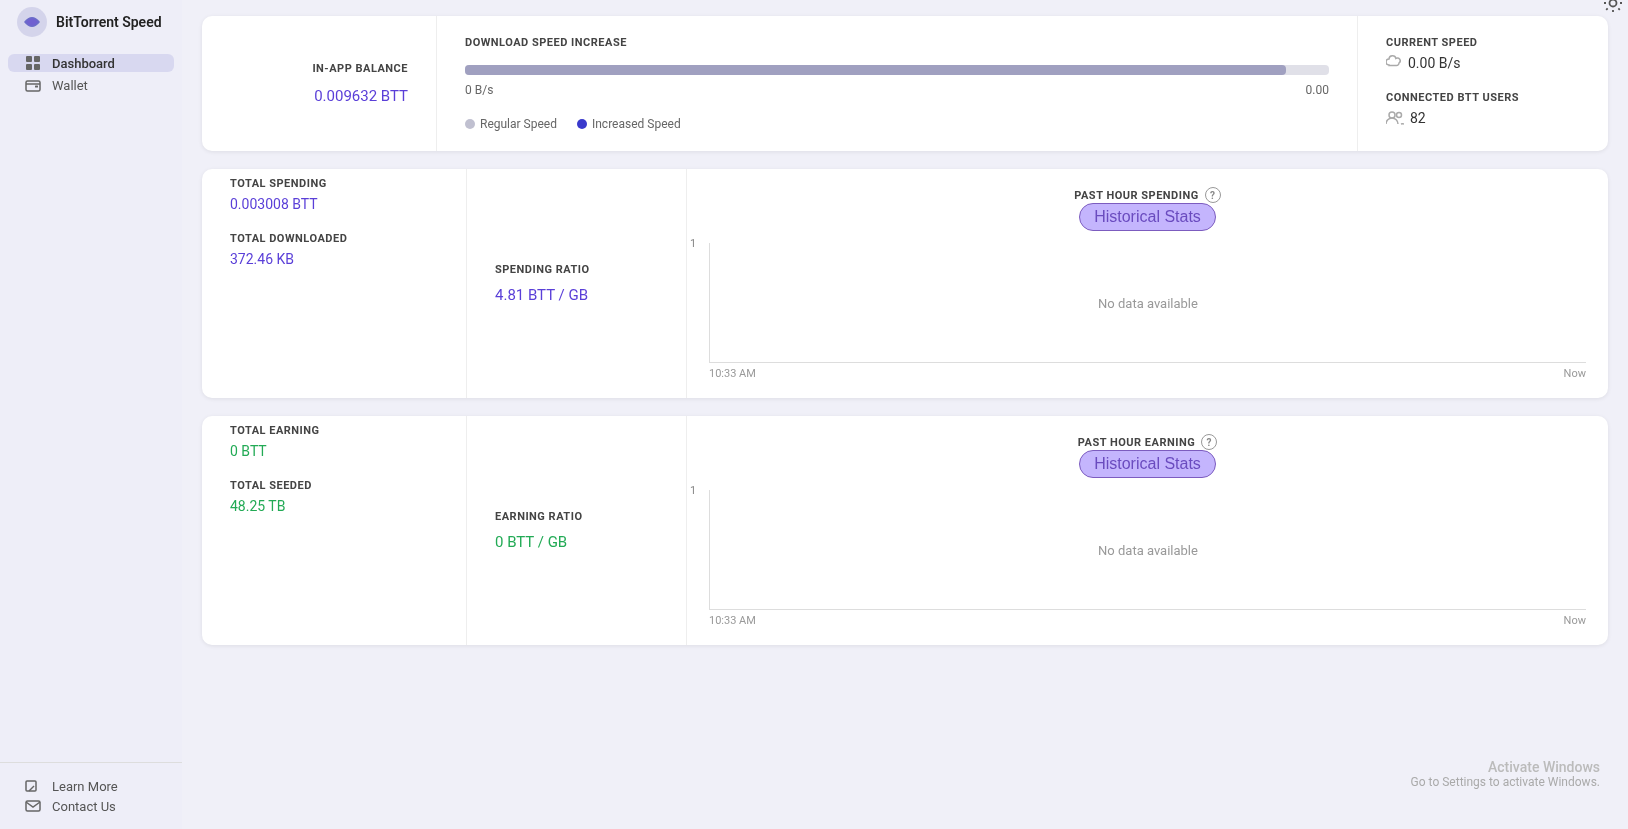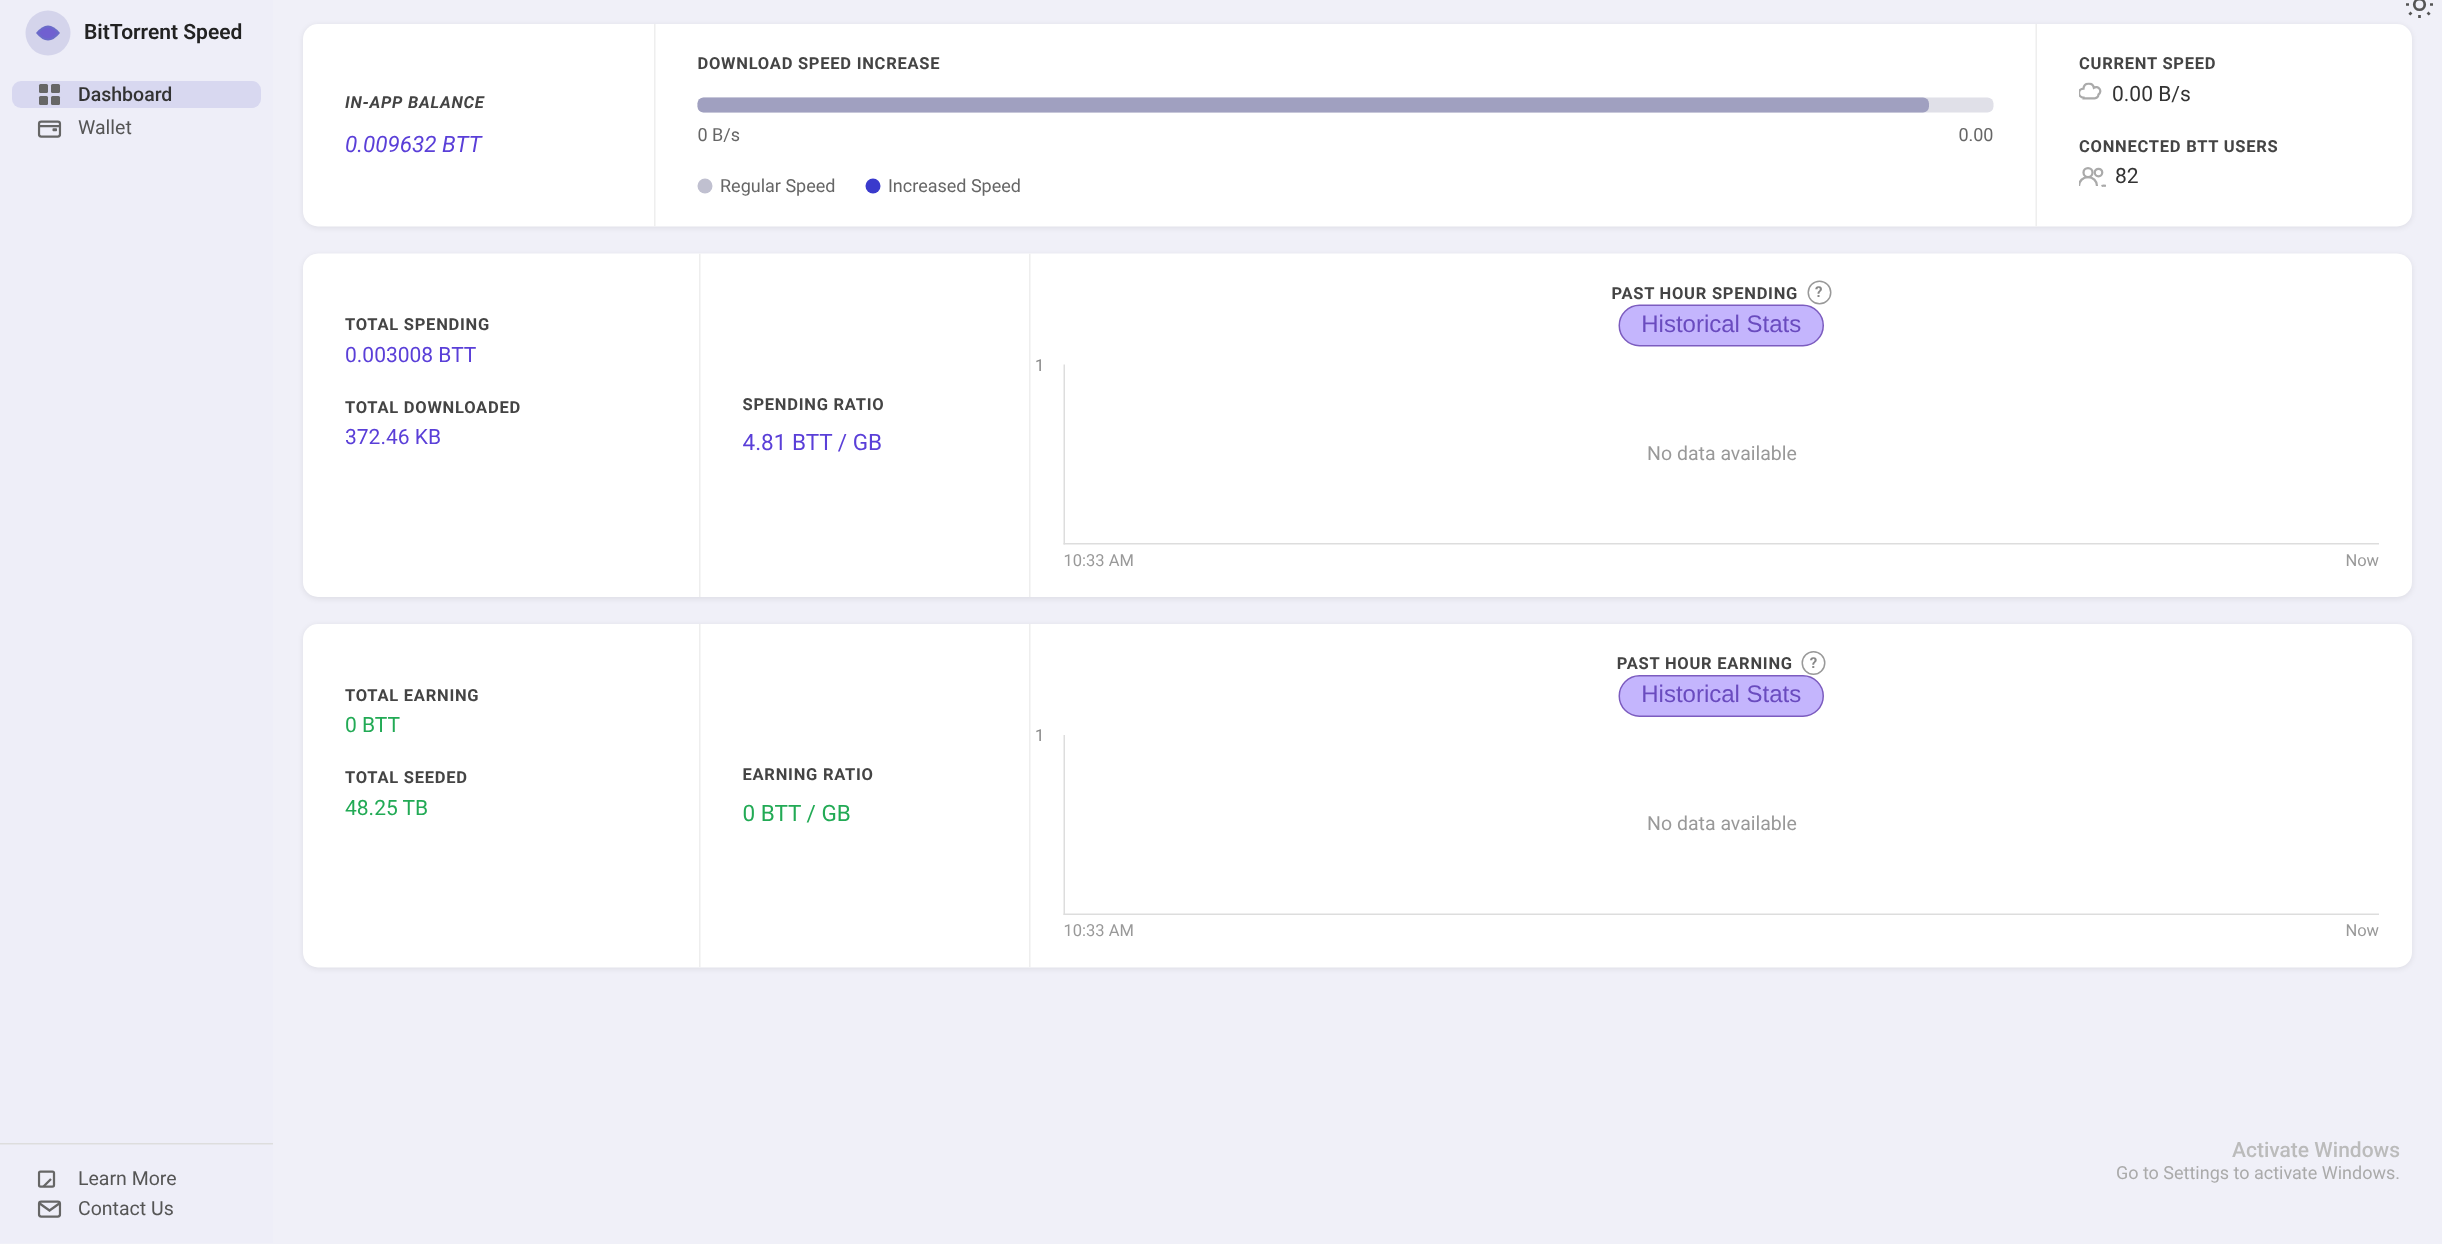--- a/index.html
+++ b/index.html
@@ -105,23 +105,22 @@
     }
     .card-section:last-child {
       border-right: none;
     }
 
     
     .card-balance {
       width: 235px;
       display: flex;
       flex-direction: column;
-      align-items: flex-start;
+      align-items: flex-end;
       justify-content: center;
-      font-style: italic;
     }
     .card-balance-label {
       font-size: 11px;
       font-weight: 700;
       letter-spacing: 0.5px;
       color: #444;
       margin-bottom: 12px;
       text-transform: uppercase;
     }
     .card-balance-value {
@@ -198,21 +197,21 @@
       font-size: 14px;
       color: #333;
       display: flex;
       align-items: center;
       gap: 6px;
     }
 
     
     .card-totals {
       width: 265px;
-      padding: 41px 28px;
+      padding: 8px 28px;
     }
     .stat-label {
       font-size: 11px;
       font-weight: 700;
       letter-spacing: 0.5px;
       color: #444;
       text-transform: uppercase;
       margin-bottom: 6px;
     }
     .stat-value {

